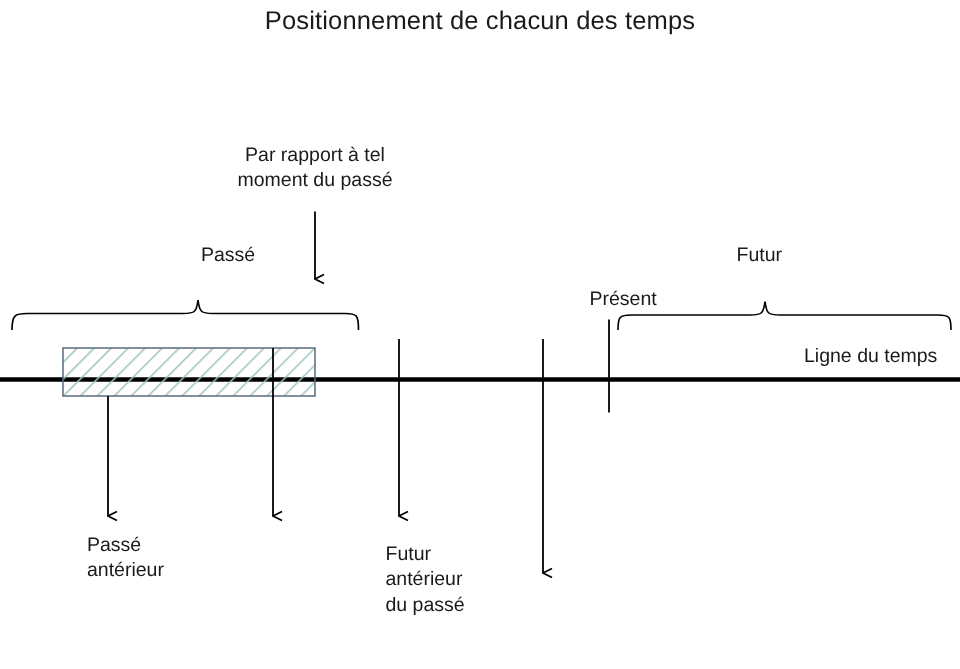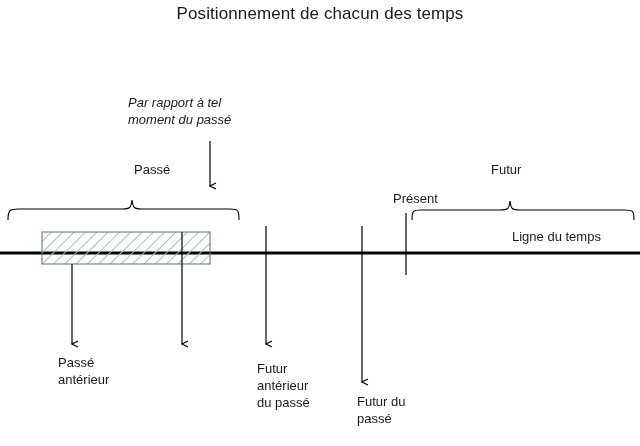--- a/index.html
+++ b/index.html
@@ -31,21 +31,21 @@
     color: #1a1a1a;
     letter-spacing: 0.1px;
   }
   .lbl {
     position: absolute;
     font-size: 13px;
     line-height: 17px;
     color: #1a1a1a;
     white-space: pre-line;
   }
-  .lbl.center { text-align: left; font-style: italic; }
+  .lbl.center { text-align: center; }
   svg#art {
     position: absolute;
     left: 0; top: 0;
     width: 640px;
     height: 446px;
   }
 </style>
 </head>
 <body>
 
@@ -102,26 +102,24 @@
 
   <div class="lbl center" style="left:128px; top:94px; width:164px;">Par rapport à tel
 moment du passé</div>
 
   <div class="lbl" style="left:134px; top:161px;">Passé</div>
 
   <div class="lbl" style="left:491px; top:161px;">Futur</div>
 
   <div class="lbl" style="left:393px; top:190px;">Présent</div>
 
-  <div class="lbl" style="left:512px; top:228px;">Ligne du temps</div>
+  <div class="lbl" style="left:536px; top:228px;">Ligne du temps</div>
 
   <div class="lbl" style="left:58px; top:354px;">Passé
 antérieur</div>
 
 
   <div class="lbl" style="left:257px; top:360px;">Futur
 antérieur
 du passé</div>
 
-  <div class="lbl" style="left:357px; top:393px;">Futur du
-passé</div>
 
 </div>
 
 </body></html>

